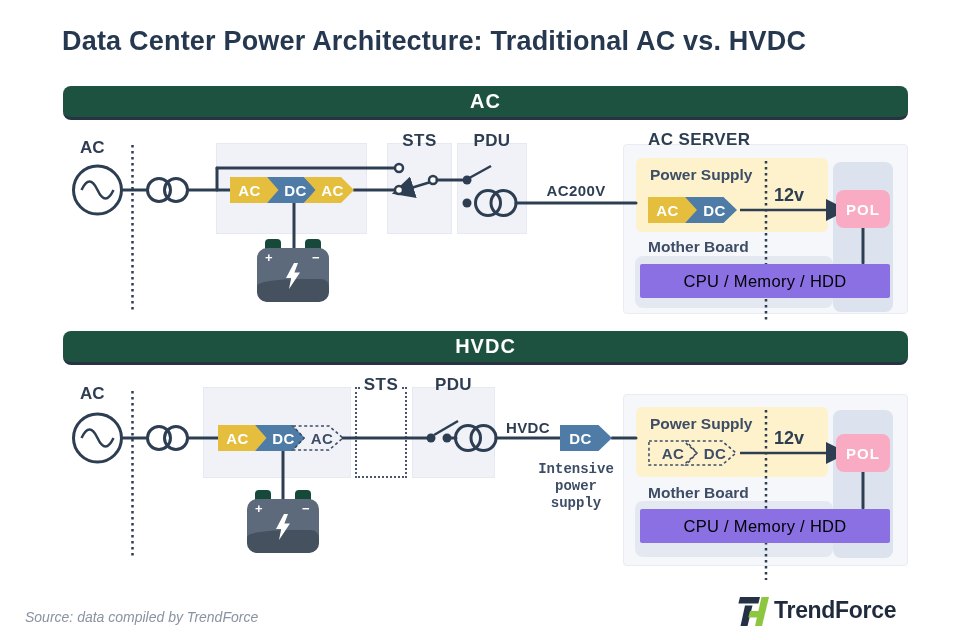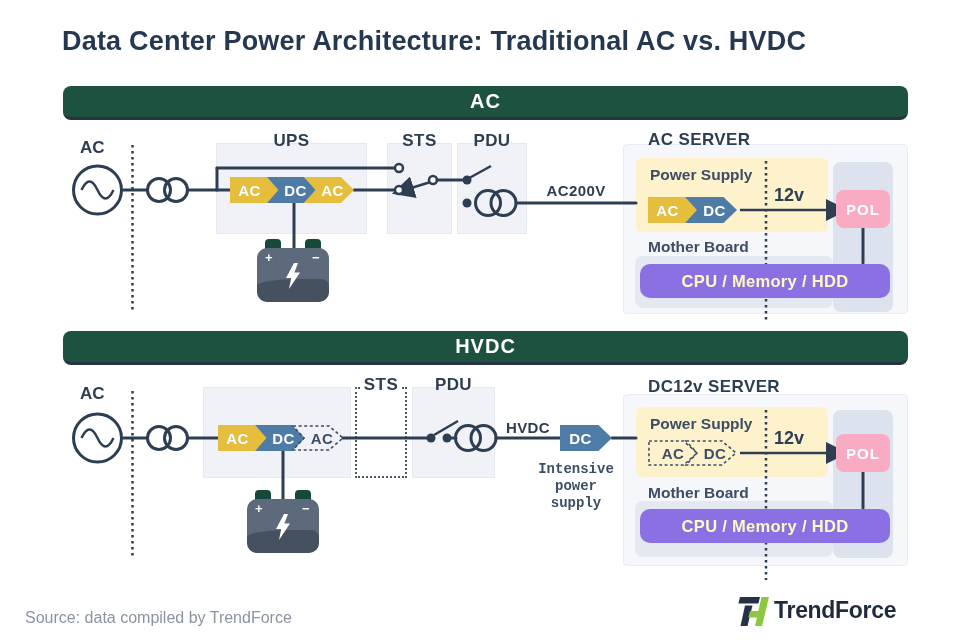--- a/index.html
+++ b/index.html
@@ -33,31 +33,31 @@
   .dotarrow span{position:absolute;inset:0;display:flex;align-items:center;justify-content:center;
                  font-size:15px;font-weight:bold;color:var(--c-soft_text,#3d4d66);letter-spacing:.5px;}
   .dotarrow.notch span{padding-left:8px;}
   .soft{font-size:15.5px;font-weight:600;color:var(--c-soft_text,#3d4d66);z-index:4;}
   .serverbox{background:#f5f7fb;border:1px solid #e9ecf3;border-radius:4px;z-index:1;}
   .creambox{background:var(--c-cream,#fdf2cc);border-radius:6px;z-index:1;}
   .colbox{background:#dce3ee;border-radius:8px;z-index:1;}
   .mbbox{background:#e4e9f1;border-radius:8px;z-index:1;}
   .polbox{background:var(--c-pink,#f9abc4);border-radius:8px;display:flex;align-items:center;justify-content:center;
           color:#fff;font-size:15px;font-weight:bold;letter-spacing:1px;z-index:3;}
-  .purplebar{background:var(--c-purple,#8a70e3);border-radius:10px;display:flex;align-items:center;justify-content:center;
-          color:#fef9c3;font-size:16.5px;font-weight:bold;letter-spacing:.3px;z-index:3;}
+  .purplebar{background:var(--c-purple,#8a70e3);border-radius:2px;display:flex;align-items:center;justify-content:center;
+          color:#000000;font-size:16.5px;font-weight:normal;letter-spacing:.3px;z-index:3;}
   .v12{font-size:18px;font-weight:bold;color:var(--c-navy,#2e3e52);text-align:center;z-index:4;}
   .note{font-size:14px;font-weight:600;color:var(--c-soft_text,#3d4d66);text-align:center;line-height:17px;z-index:4;font-family:Liberation Mono, monospace;}
   .battery{width:72px;height:64px;z-index:3;}
   .bterm{position:absolute;top:0;width:16px;height:11px;background:var(--c-battery_green,#17493a);border-radius:4px 4px 0 0;}
   .bbody{position:absolute;top:9px;left:0;width:72px;height:54px;background:#5c6a7c;border-radius:10px;overflow:hidden;}
   .bbody::after{content:"";position:absolute;left:0;right:0;bottom:0;height:42%;background:#46515f;border-radius:60% 8px 10px 10px / 30% 8px 10px 10px;}
   .bsign{position:absolute;color:#fff;font-size:13px;font-weight:bold;z-index:2;}
   .bolt{position:absolute;left:28px;top:15px;z-index:2;}
-  .footer-src{font-size:16px;color:var(--c-muted,#8a93a3);z-index:4;}
+  .footer-src{font-size:14px;color:var(--c-muted,#8a93a3);z-index:4;font-style:italic;}
   .brand-text{font-size:23px;font-weight:bold;color:#1f2b3d;letter-spacing:-.3px;z-index:4;}
   svg.overlay{position:absolute;left:0;top:0;z-index:2;pointer-events:none;}
   .wire{stroke:var(--c-navy,#2e3e52);stroke-width:3;fill:none;stroke-linecap:round;}
   .wire-thin{stroke:var(--c-navy,#2e3e52);stroke-width:2.5;fill:none;}
   .dotline{stroke:var(--c-navy,#2e3e52);stroke-width:2.5;fill:none;stroke-dasharray:2.5 3.5;}
   .ring{stroke:var(--c-navy,#2e3e52);stroke-width:3;fill:none;}
   .contact{stroke:var(--c-navy,#2e3e52);stroke-width:2.5;fill:#fff;}
   .dot{fill:var(--c-navy,#2e3e52);}
 </style>
 </head>
@@ -161,21 +161,20 @@
     <line class="wire" x1="612" y1="438" x2="636" y2="438"></line>
     <line class="wire" x1="283" y1="451" x2="283" y2="503"></line>
     <line class="wire-thin" x1="740" y1="453" x2="828" y2="453" marker-end="url(#ah)"></line>
     <g>
         <line class="dotline" x1="766" y1="410" x2="766" y2="580"></line>
       </g>
     <line class="wire" x1="863" y1="472" x2="863" y2="508"></line>
   </svg>
 
   <div class="abs small-label" style="left:80px;top:138px">AC</div>
-  <div class="abs btitle" style="left:216px;top:131px;width:151px">UPS</div>
   <div class="abs btitle" style="left:387px;top:131px;width:65px">STS</div>
   <div class="abs btitle" style="left:457px;top:131px;width:70px">PDU</div>
 
   <div class="abs arrow a-head a-yellow" style="left:230px;top:177px;width:50px">
       <span>AC</span>
     </div>
   <div class="abs arrow a-mid a-blue" style="left:267px;top:177px;width:50px">
       <span>DC</span>
     </div>
   <div class="abs arrow a-mid a-yellow" style="left:304px;top:177px;width:50px">
@@ -237,21 +236,20 @@
       </svg>
     </div>
   </div>
 
   <div class="abs wire-label" style="left:496px;top:419px;width:64px">HVDC</div>
   <div class="abs arrow a-head a-blue" style="left:560px;top:425px;width:52px">
       <span>DC</span>
     </div>
   <div class="abs note" style="left:534px;top:461px;width:84px">Intensive power supply</div>
 
-  <div class="abs btitle" style="left:648px;top:377px;text-align:left">DC12v SERVER</div>
   <div class="abs soft" style="left:650px;top:415px">Power Supply</div>
   <div class="abs dotarrow" style="left:648px;top:440px;width:50px">
     <svg viewBox="0 0 52 26" preserveAspectRatio="none">
         <polygon class="dp" points="1,1 37,1 51,13 37,25 1,25"></polygon>
       </svg>
     <span>AC</span>
   </div>
   <div class="abs dotarrow notch" style="left:685px;top:440px;width:52px">
     <svg viewBox="0 0 52 26" preserveAspectRatio="none">
         <polygon class="dp" points="1,1 37,1 51,13 37,25 1,25 12,13"></polygon>

